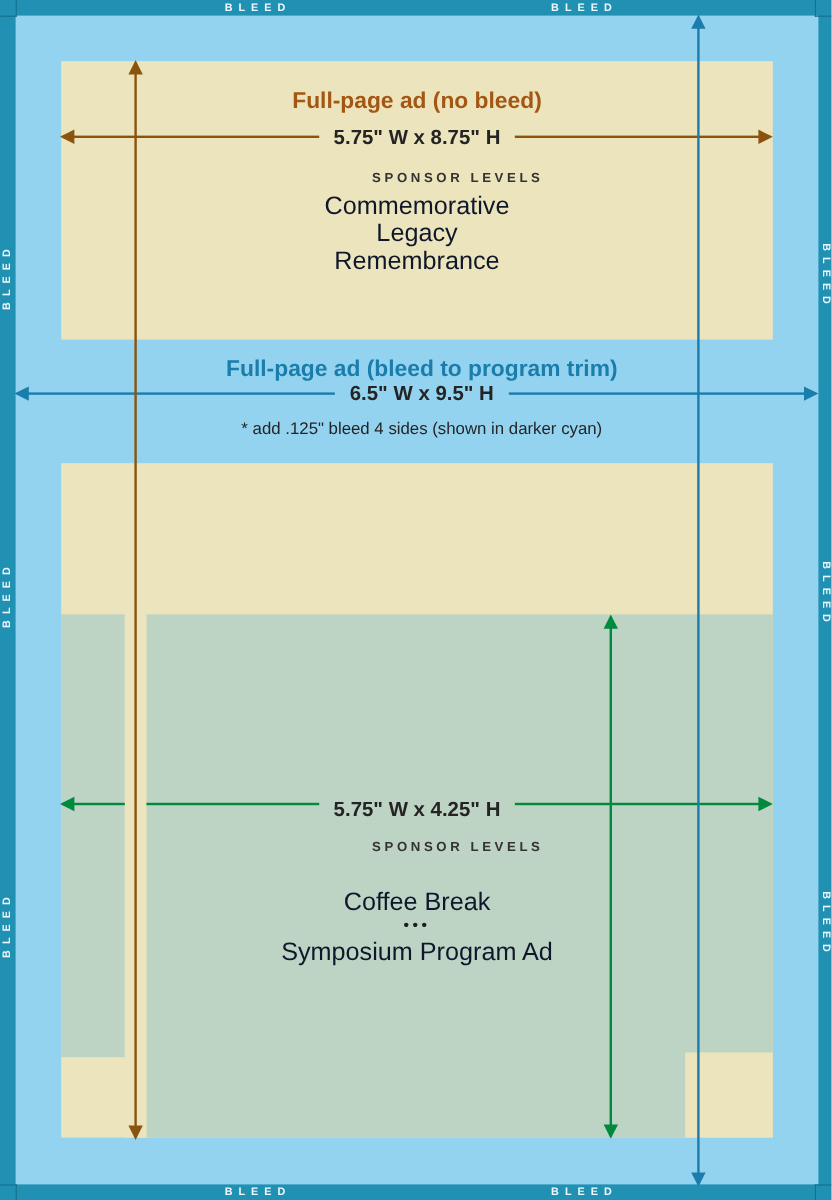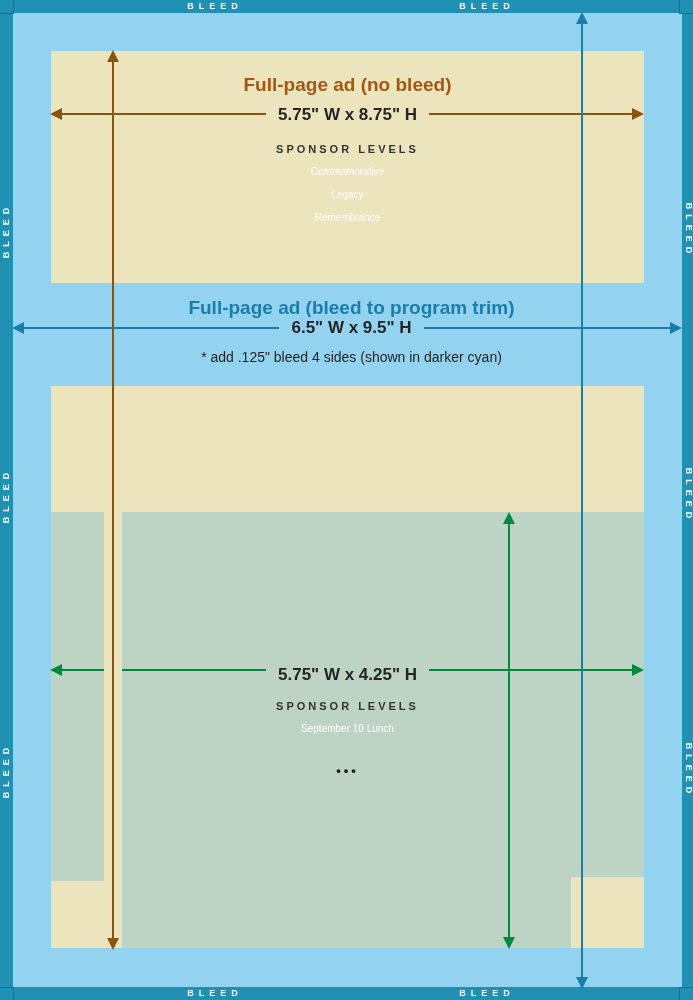--- a/index.html
+++ b/index.html
@@ -50,22 +50,22 @@
   .tl-wide{left:17px;width:669px;}
   .title{font-size:19px;font-weight:bold;line-height:22px;}
   .t-brown{color:#a35712;}
   .t-blue{color:#1a7dab;}
   .t-green{color:#0e8f46;}
   .dims{font-size:17px;font-weight:bold;line-height:22px;}
   .dims .pad{display:inline-block;padding:0 12px;}
   .bg-cream{background:#ece4bc;}
   .bg-blue{background:#94d3f0;}
   .bg-green{background:#bdd3c4;}
-  .sponsor-head{font-size:11px;font-weight:bold;letter-spacing:3px;line-height:14px;color:#333;}
-  .item{font-size:10px;line-height:23px;color:#ffffff;}
+  .sponsor-head{font-size:11px;font-weight:bold;letter-spacing:3px;line-height:14px;color:#333;margin-left:34px;}
+  .item{font-size:21px;line-height:23px;color:#0f172a;}
   .dots{font-size:13px;font-weight:bold;letter-spacing:3px;line-height:16px;color:#1e1e1e;}
   .note{font-size:14px;line-height:18px;color:#242424;}
 
   
   .bleed{position:absolute;width:120px;height:13px;line-height:13px;text-align:center;
     font-size:9px;font-weight:bold;letter-spacing:5px;color:#eef8fc;z-index:8;}
   .bleed-rot-l{transform:rotate(-90deg);}
   .bleed-rot-r{transform:rotate(90deg);}
 </style>
 </head>
@@ -99,22 +99,23 @@
   <div class="tl item" style="top:160px">Commemorative</div>
   <div class="tl item" style="top:206px">Remembrance</div>
   <div class="tl item" style="top:183px">Legacy</div>
 
   <div class="tl tl-wide title t-blue" style="top:297px">Full-page ad (bleed to program trim)</div>
   <div class="tl tl-wide dims" style="top:317px"><span class="pad bg-blue">6.5" W x 9.5" H</span></div>
   <div class="tl tl-wide note" style="top:348px">* add .125" bleed 4 sides (shown in darker cyan)</div>
 
   <div class="tl dims" style="top:664px"><span class="pad bg-green">5.75" W x 4.25" H</span></div>
   <div class="tl sponsor-head" style="top:699px">SPONSOR LEVELS</div>
-  <div class="tl item" style="top:717px">September 10 Lunch</div>
+  <div class="tl item" style="top:740px">Coffee Break</div>
   <div class="tl dots" style="top:763px">•••</div>
+  <div class="tl item" style="top:782px">Symposium Program Ad</div>
 
   <div class="bleed" style="left:155px;top:0">BLEED</div>
   <div class="bleed" style="left:427px;top:0">BLEED</div>
 
   <div class="bleed" style="left:155px;top:987px">BLEED</div>
   <div class="bleed" style="left:427px;top:987px">BLEED</div>
 
   <div class="bleed bleed-rot-l" style="left:-54px;top:224px">BLEED</div>
   <div class="bleed bleed-rot-l" style="left:-54px;top:489px">BLEED</div>
   <div class="bleed bleed-rot-l" style="left:-54px;top:764px">BLEED</div>

